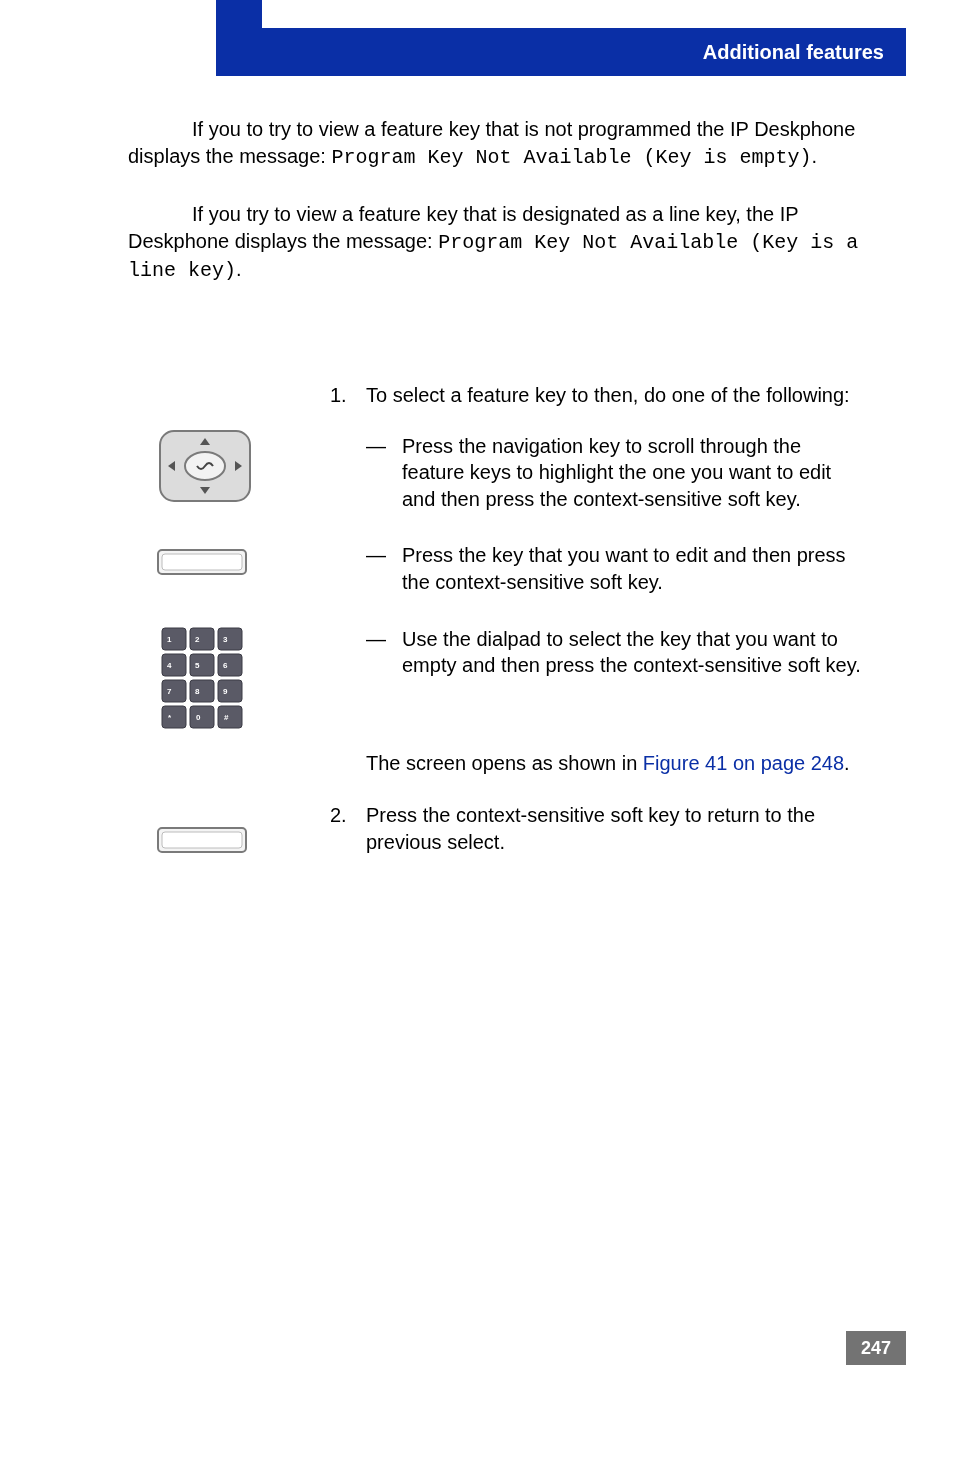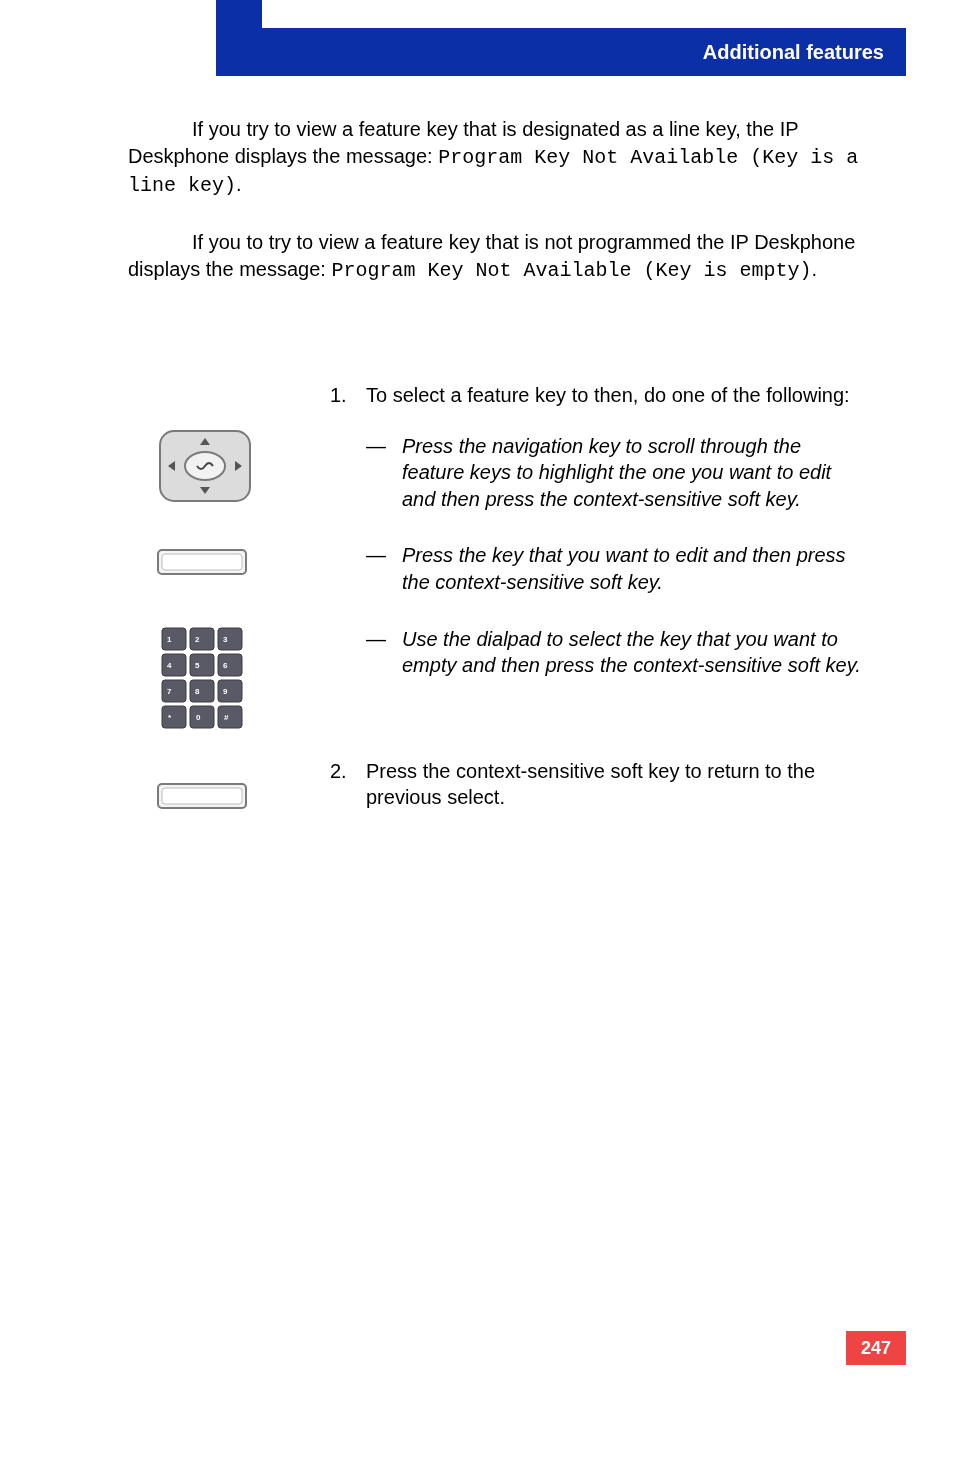--- a/index.html
+++ b/index.html
@@ -14,46 +14,46 @@
   .mono { font-family: "Courier New", monospace; font-size: 20px; }
   .steps-area { position: absolute; left: 128px; right: 90px; top: 382px; }
   .row { display: flex; align-items: flex-start; margin-bottom: 18px; }
   .img-col { width: 202px; flex: 0 0 202px; display: flex; justify-content: flex-start; padding-left: 28px; }
   .text-col { flex: 1; font-size: 20px; line-height: 1.33; }
   .num-row { display: flex; }
   .num { width: 36px; flex: 0 0 36px; }
   .num-body { flex: 1; }
   .dash-row { display: flex; margin-top: 6px; margin-bottom: 6px; }
   .dash { width: 36px; flex: 0 0 36px; text-align: left; }
-  .dash-body { flex: 1; font-style: italic; }
+  .dash-body { flex: 1; }
   .link { color: #0a2fa6; }
   .nav-svg { width: 98px; height: 78px; }
   .softkey-svg { width: 92px; height: 32px; margin-top: 10px; }
   .dialpad-svg { width: 92px; height: 108px; margin-top: 4px; }
   .closing { position: absolute; left: 128px; right: 90px; top: 1128px; font-size: 20px; line-height: 1.35; }
-  .page-num-box { position: absolute; right: 48px; bottom: 110px; width: 60px; height: 34px; background: #ef4444; display: flex; align-items: center; justify-content: center; }
+  .page-num-box { position: absolute; right: 48px; bottom: 110px; width: 60px; height: 34px; background: #737373; display: flex; align-items: center; justify-content: center; }
   .page-num { color: #fff; font-weight: bold; font-size: 18px; }
 </style>
 </head>
 <body>
 
 <div class="page">
 
   <div class="top-blue-stub"></div>
 
   <div class="header-bar">
     <span class="header-title">Additional features</span>
   </div>
 
   <div class="content">
     <p class="para indent-first">
-      <span>If you try to view a feature key that is designated as a line key, the IP Deskphone displays the message: </span><span class="mono">Program Key Not Available (Key is a line key)</span><span>.</span>
+      <span>If you to try to view a feature key that is not programmed the IP Deskphone displays the message: </span><span class="mono">Program Key Not Available (Key is empty)</span><span>.</span>
     </p>
     <p class="para indent-first">
-      <span>If you to try to view a feature key that is not programmed the IP Deskphone displays the message: </span><span class="mono">Program Key Not Available (Key is empty)</span><span>.</span>
+      <span>If you try to view a feature key that is designated as a line key, the IP Deskphone displays the message: </span><span class="mono">Program Key Not Available (Key is a line key)</span><span>.</span>
     </p>
   </div>
 
   <div class="steps-area">
 
     <div class="row">
       <div class="img-col"></div>
       <div class="text-col">
         <div class="num-row">
           <div class="num">1.</div>
@@ -147,20 +147,31 @@
           <div class="num-body">
             <div class="dash-row">
               <div class="dash">—</div>
               <div class="dash-body">Use the dialpad to select the                 key that you want to empty and then press the      context-sensitive soft key.</div>
             </div>
           </div>
         </div>
       </div>
     </div>
 
+    <div class="row">
+      <div class="img-col"></div>
+      <div class="text-col">
+        <div class="num-row">
+          <div class="num"></div>
+          <div class="num-body">
+            <span>The                      screen opens as shown in </span><span class="link">Figure 41 on page 248</span><span>.</span>
+          </div>
+        </div>
+      </div>
+    </div>
 
     <div class="row" style="margin-top:26px;">
       <div class="img-col">
         <svg class="softkey-svg" viewBox="0 0 92 32" style="margin-top:22px;">
           <rect x="2" y="4" width="88" height="24" rx="4" ry="4" fill="#f4f4f4" stroke="#7a7a7a" stroke-width="2"></rect>
           <rect x="6" y="8" width="80" height="16" rx="3" ry="3" fill="#ffffff" stroke="#bcbcbc" stroke-width="1"></rect>
         </svg>
       </div>
       <div class="text-col">
         <div class="num-row">

